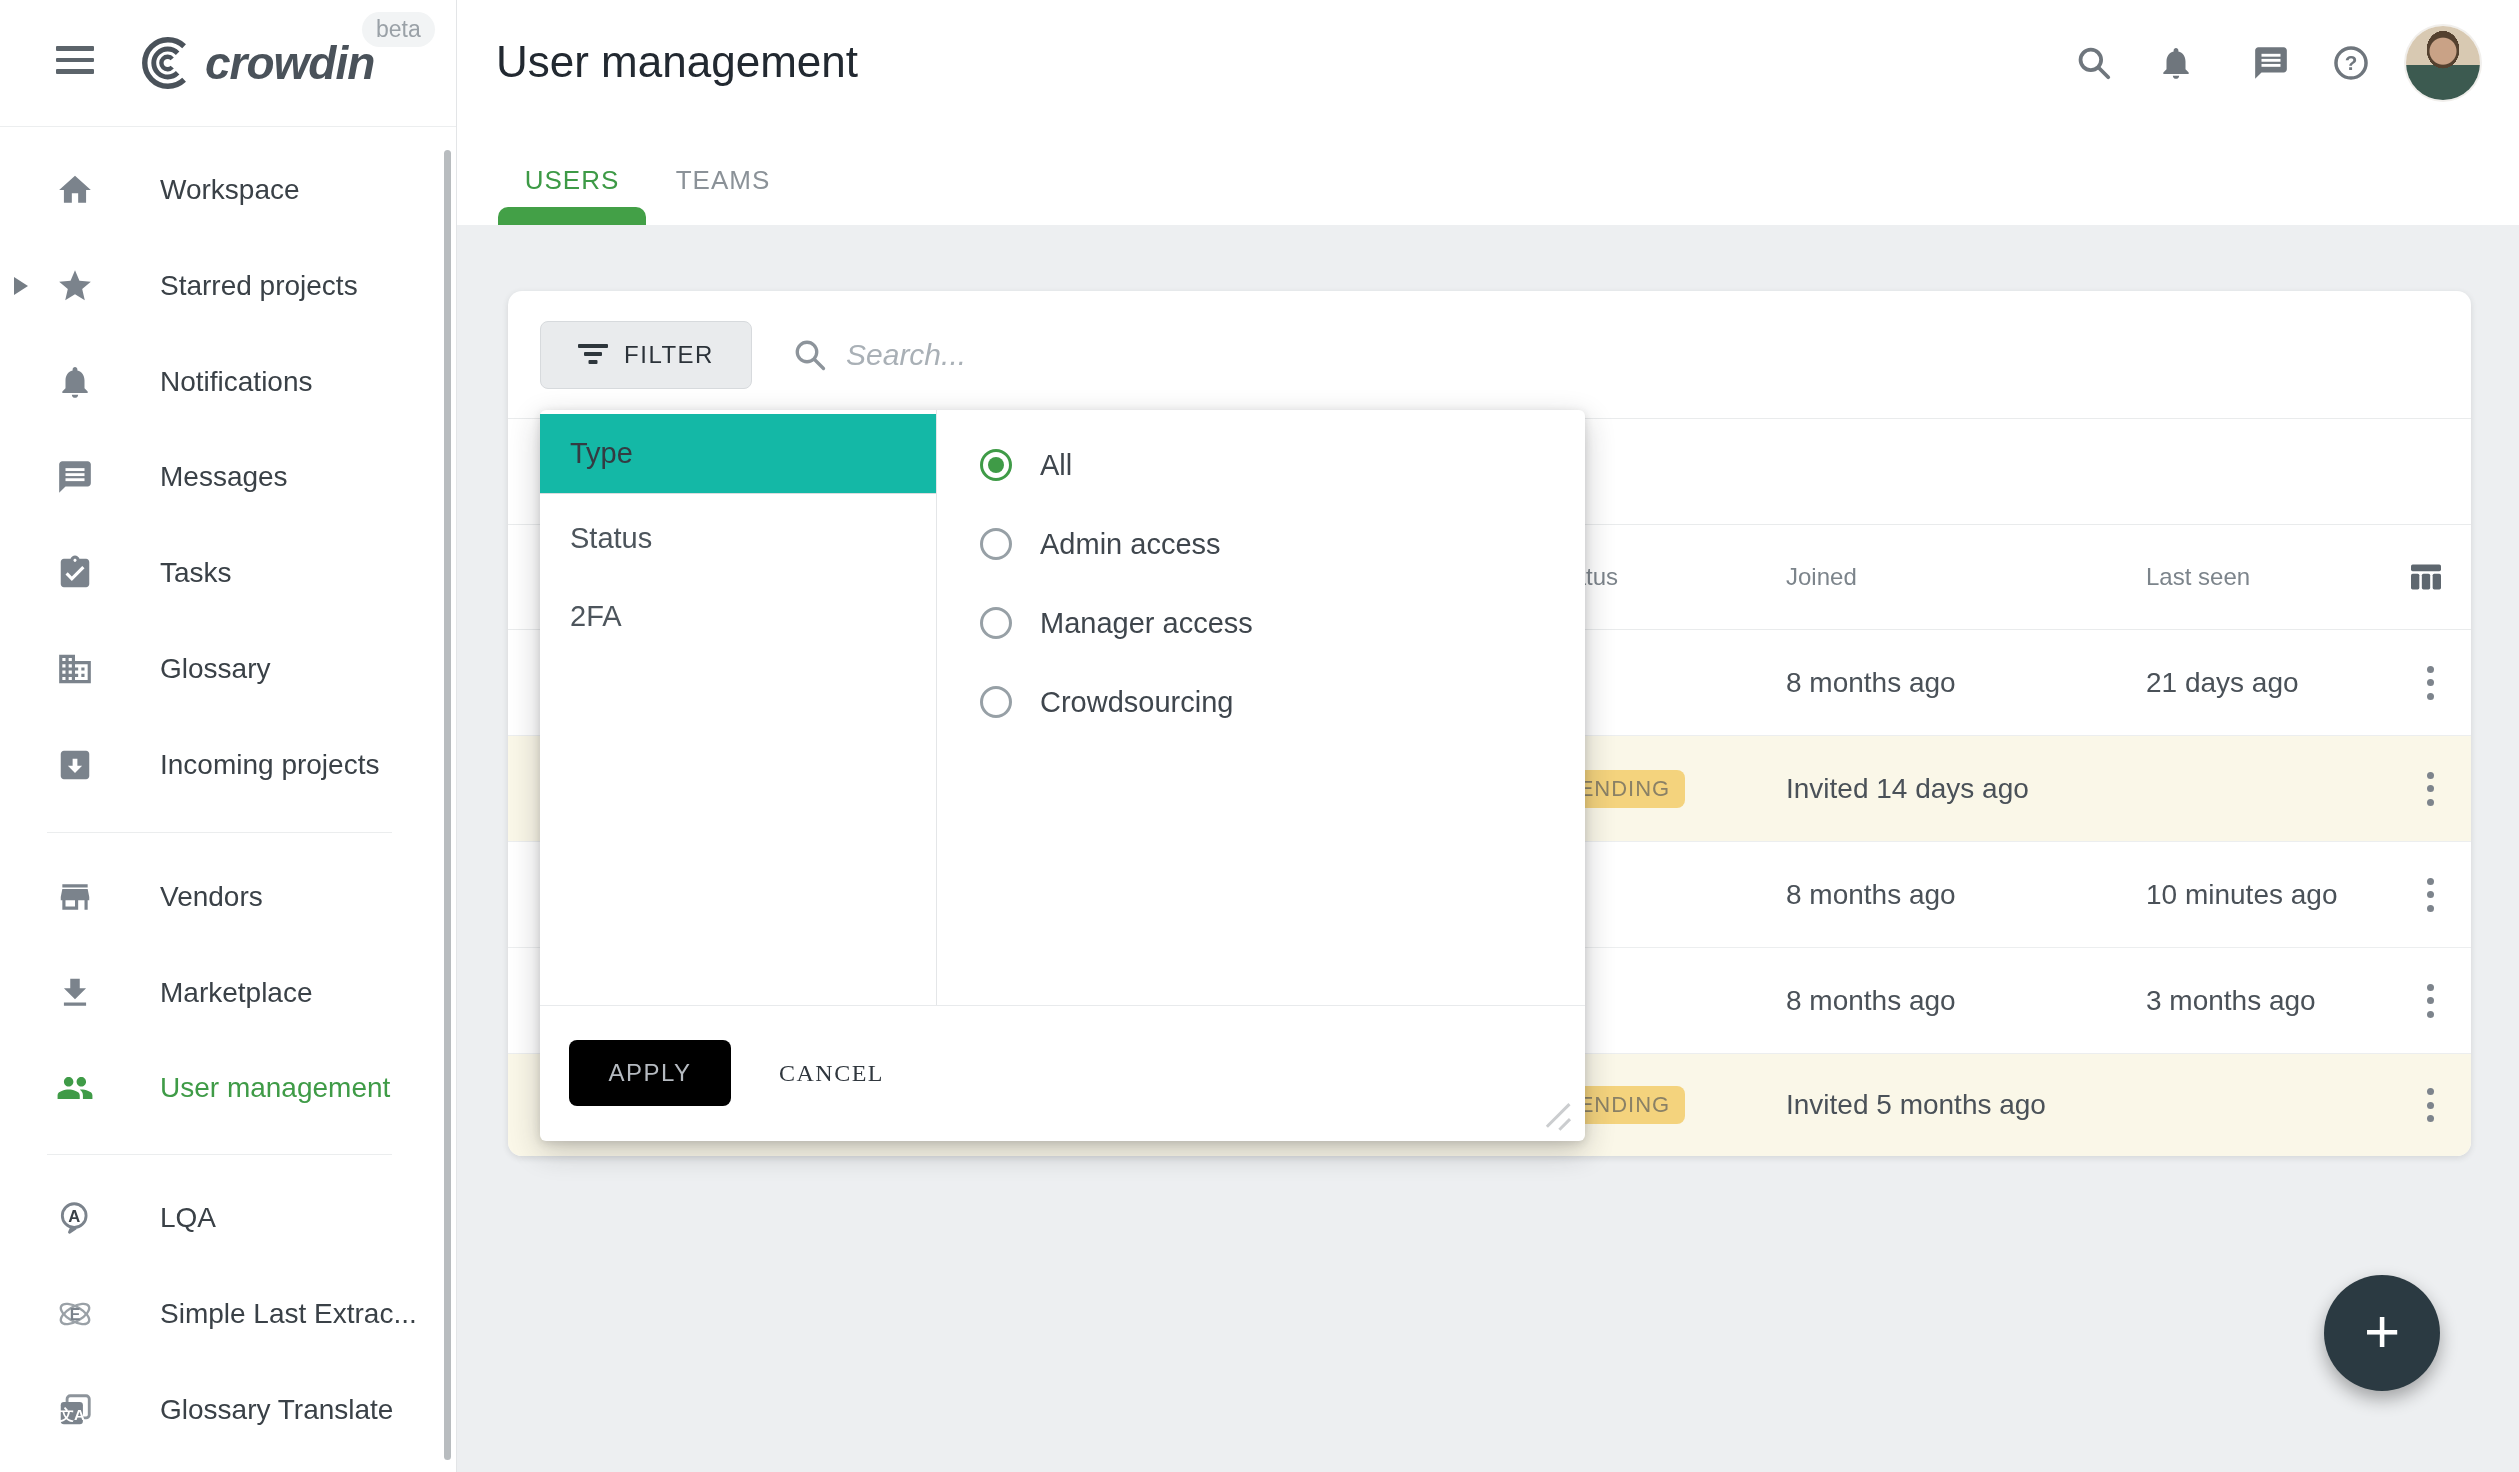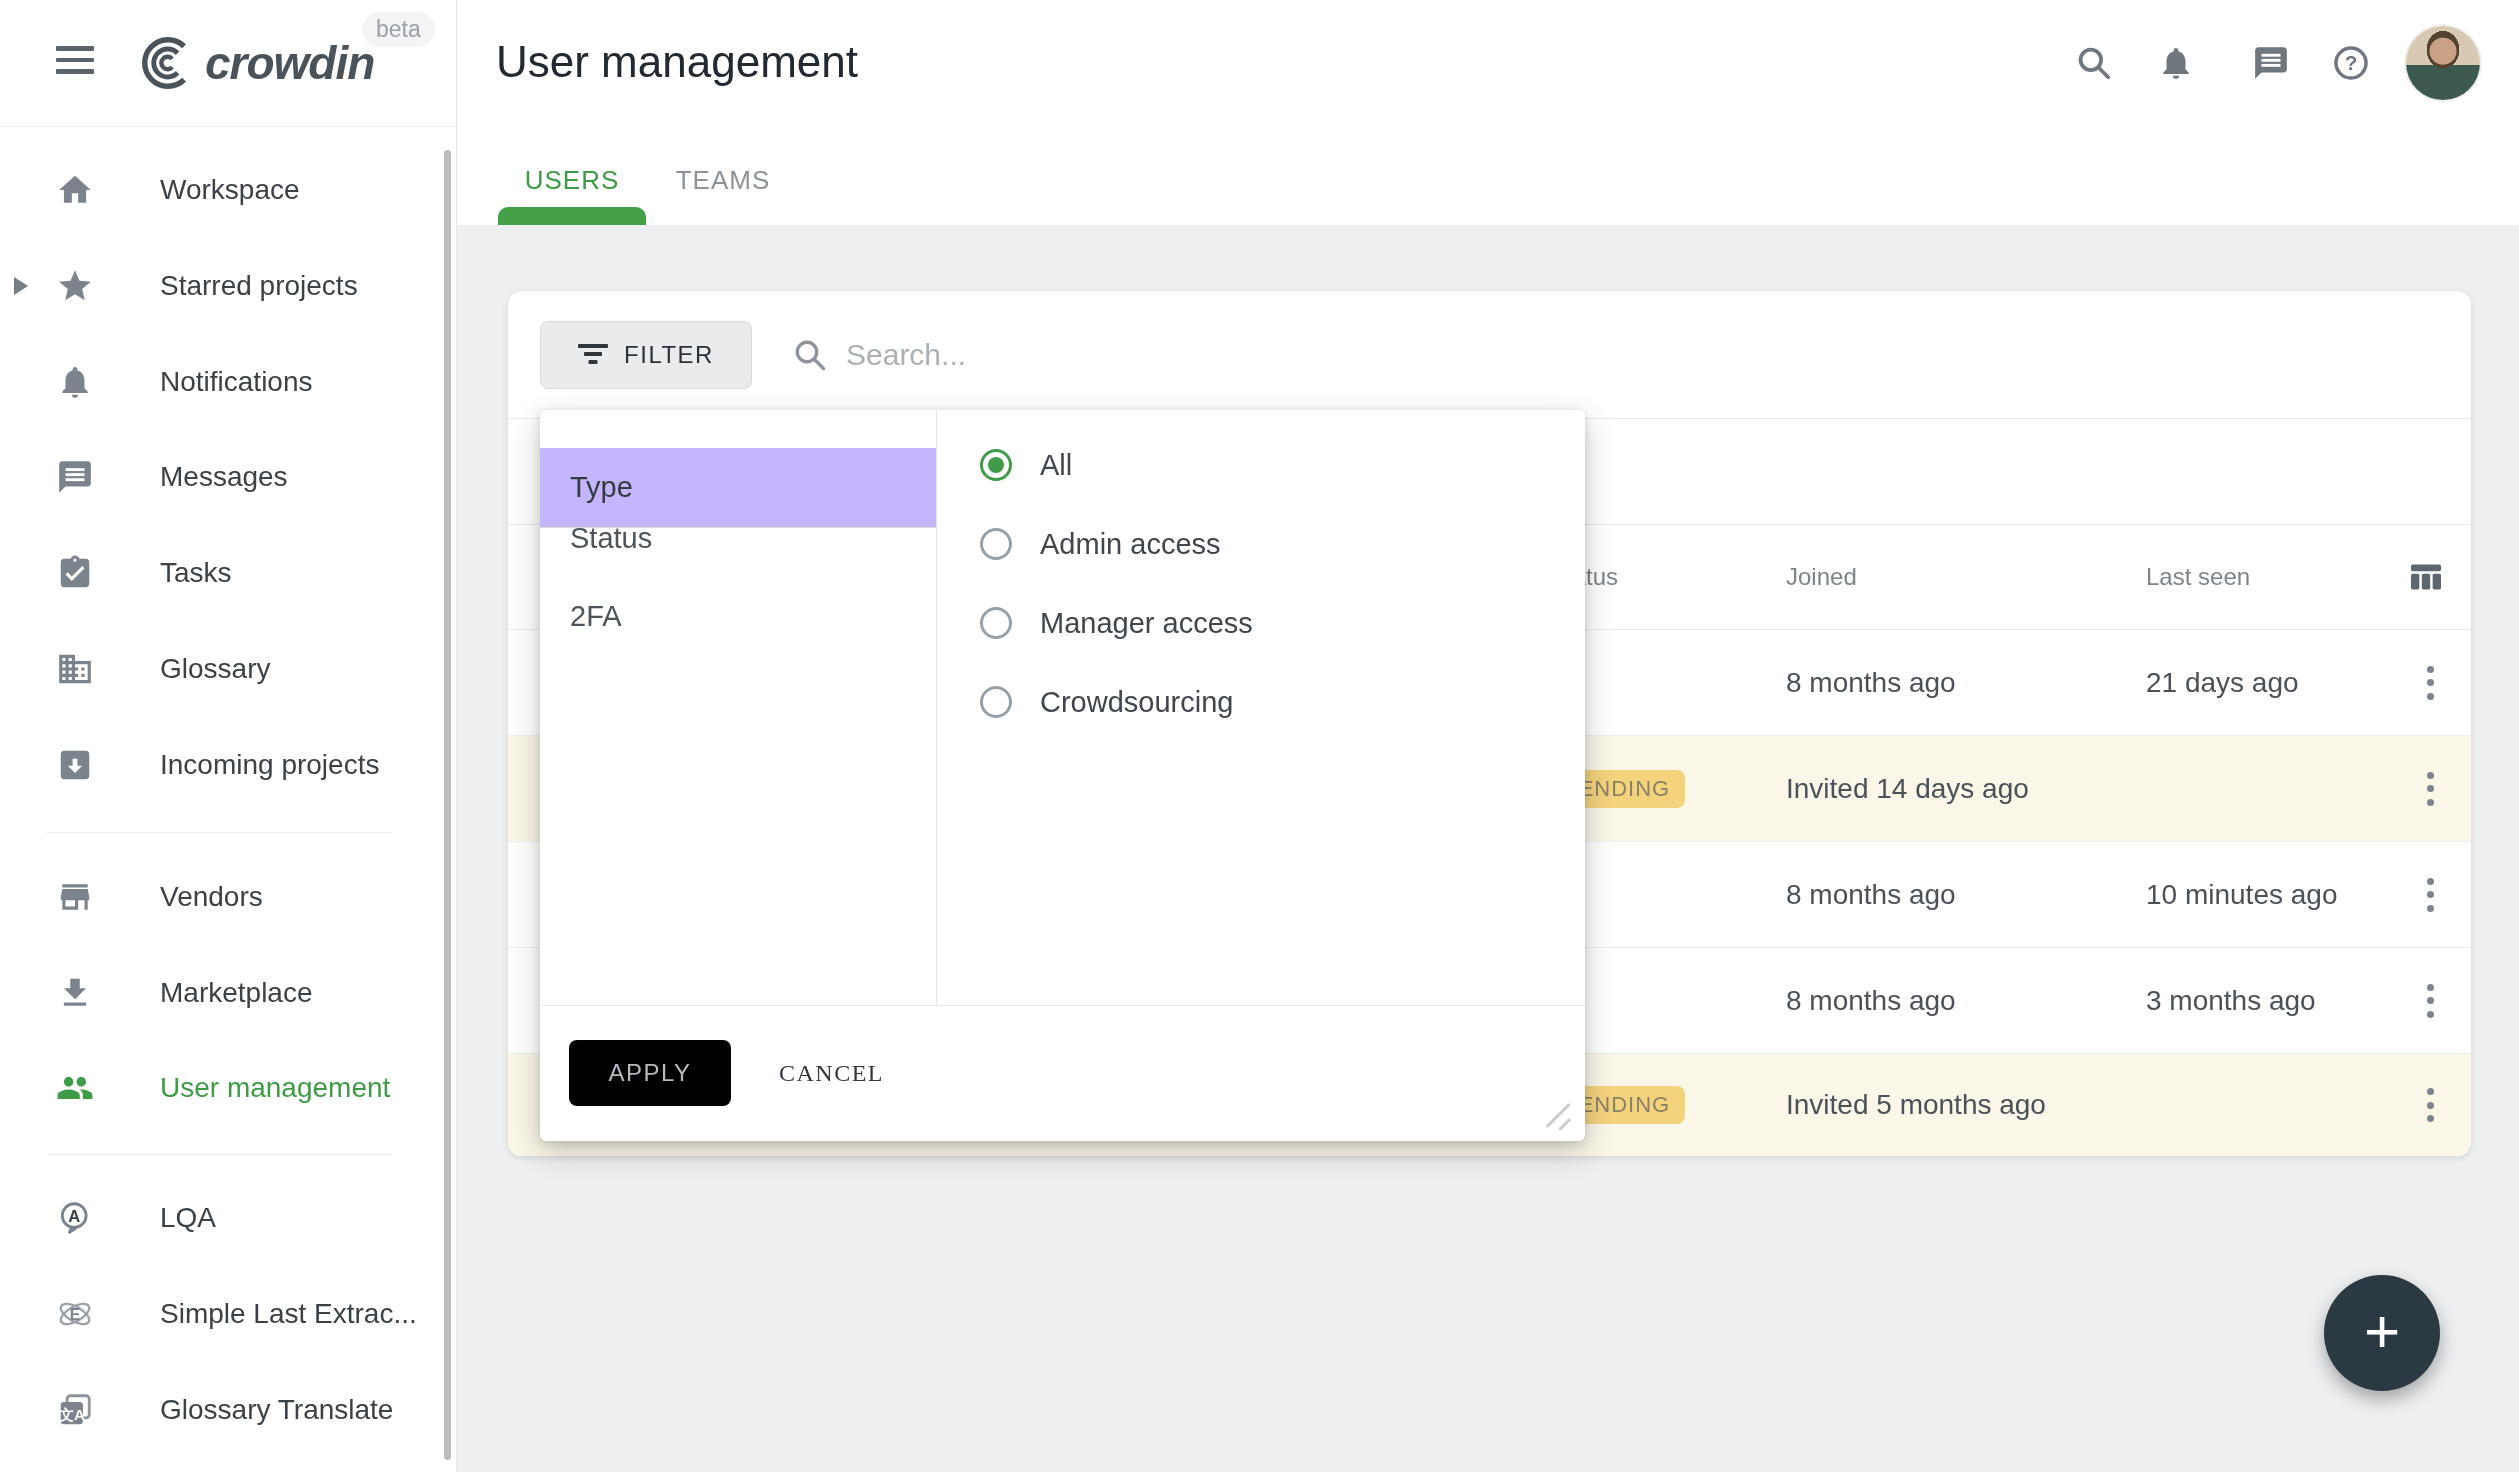--- a/index.html
+++ b/index.html
@@ -44,38 +44,38 @@
   .card { position:absolute; left:508px; top:291px; width:1963px; height:865px; background:#fff; border-radius:14px; box-shadow:0 2px 6px rgba(60,64,67,.14); overflow:hidden; z-index:10; }
   .card-toolbar { position:absolute; left:0; top:0; width:100%; height:128px; border-bottom:1px solid #e9ebec;padding-left:42px; }
   .filter-btn { position:absolute; left:32px; top:30px; width:212px; height:68px; background:#e9ebed; border:1px solid #d7dadd; border-radius:8px; display:flex; align-items:center; justify-content:center; gap:16px; cursor:pointer; }
   .filter-btn .fb-label { font-size:24px; font-weight:500; letter-spacing:1.5px; color:#2b3239; }
   .filter-icon { width:30px; height:22px; position:relative; }
   .filter-icon i { position:absolute; left:50%; transform:translateX(-50%); height:4px; background:#2e363c; border-radius:1px; display:block; }
   .filter-icon i:nth-child(1){ top:0; width:30px; }
   .filter-icon i:nth-child(2){ top:8px; width:18px; }
   .filter-icon i:nth-child(3){ top:16px; width:9px; }
   .search-wrap { position:absolute; left:284px; top:34px; height:60px; display:flex; align-items:center; gap:18px; }
-  .search-input { border:none; outline:none; font-size:30px; color:#0f766e; width:640px; background:transparent; font-family:"Liberation Sans",sans-serif; }
+  .search-input { border:none; outline:none; font-size:30px; color:#0f766e; width:640px; background:transparent; font-family:"Liberation Sans",sans-serif;font-style:italic; }
   .search-input::placeholder { color:#a9b0b6; }
   .tbl-band { position:absolute; left:0; top:128px; width:100%; height:106px; border-bottom:1px solid #e9ebec; }
   .tbl-header { position:absolute; left:0; top:234px; width:100%; height:105px; border-bottom:1px solid #e9ebec; }
   .th { position:absolute; top:50%; transform:translateY(-50%); font-size:24px; color:#7c848b; white-space:nowrap; }
   .cols-icon { position:absolute; left:1898px; top:32px; width:40px; height:40px; cursor:pointer; }
   .trow { position:absolute; left:0; width:100%; height:106px; background:#fff; }
   .trow.pending { background:#faf7e8; }
   .trow.bordered { border-bottom:1px solid #eceeef; }
   .td { position:absolute; top:50%; transform:translateY(-50%); font-size:28px; color:#4a5158; white-space:nowrap; }
   .badge { position:absolute; left:1040px; top:50%; transform:translateY(-50%); background:#f4d37d; color:#8a8166; font-size:22px; font-weight:500; letter-spacing:1px; padding:8px 15px; border-radius:8px; line-height:1; }
   .kebab { position:absolute; left:1908px; top:50%; transform:translateY(-50%); width:28px; height:34px; display:flex; flex-direction:column; align-items:center; justify-content:space-between; cursor:pointer; }
   .kebab i { width:7px; height:7px; background:#7d848c; border-radius:50%; }
 
   
   .fpanel { position:absolute; left:540px; top:410px; width:1045px; height:731px; background:#fff; border-radius:6px; box-shadow:0 10px 30px rgba(32,33,36,.24), 0 2px 8px rgba(32,33,36,.14); z-index:40; }
   .fcat { position:absolute; left:0; width:396px; height:80px; display:flex; align-items:center; padding-left:30px; font-size:29px; color:#4d555c; cursor:pointer; }
-  .fcat.selected { background:#c4b5fd; border-bottom:1px solid #d9dcde; color:#343b42;margin-top:34px; }
+  .fcat.selected { background:#14b8a6; border-bottom:1px solid #d9dcde; color:#343b42; }
   .fp-vline { position:absolute; left:396px; top:0; width:1px; height:595px; background:#e4e6e8; }
   .fopt { position:absolute; left:440px; width:560px; height:64px; display:flex; align-items:center; cursor:pointer; }
   .radio { width:32px; height:32px; border-radius:50%; border:3.5px solid #97a0a6; background:#fff; flex:none; }
   .radio.sel { border-color:#3f9b47; position:relative; }
   .radio.sel::after { content:""; position:absolute; left:50%; top:50%; transform:translate(-50%,-50%); width:16px; height:16px; border-radius:50%; background:#3f9b47; }
   .fopt .ol { margin-left:28px; font-size:29px; color:#3f464d; }
   .fp-footer-line { position:absolute; left:0; top:595px; width:100%; height:1px; background:#e8eaec; }
   .apply-btn { position:absolute; left:29px; top:630px; width:162px; height:66px; background:#000000; border:none; border-radius:8px; font-size:24px; font-weight:500; letter-spacing:1.5px; color:#b5bac0; font-family:"Liberation Sans",sans-serif; cursor:default; }
   .cancel-btn { position:absolute; left:225px; top:630px; height:66px; display:flex; align-items:center; padding:0 14px; font-size:24px; font-weight:500; letter-spacing:1.5px; color:#30373e; cursor:pointer; background:transparent; border:none; font-family:Liberation Serif, serif; }
   .resize-handle { position:absolute; left:1000px; top:688px; width:38px; height:38px; cursor:nwse-resize; }

